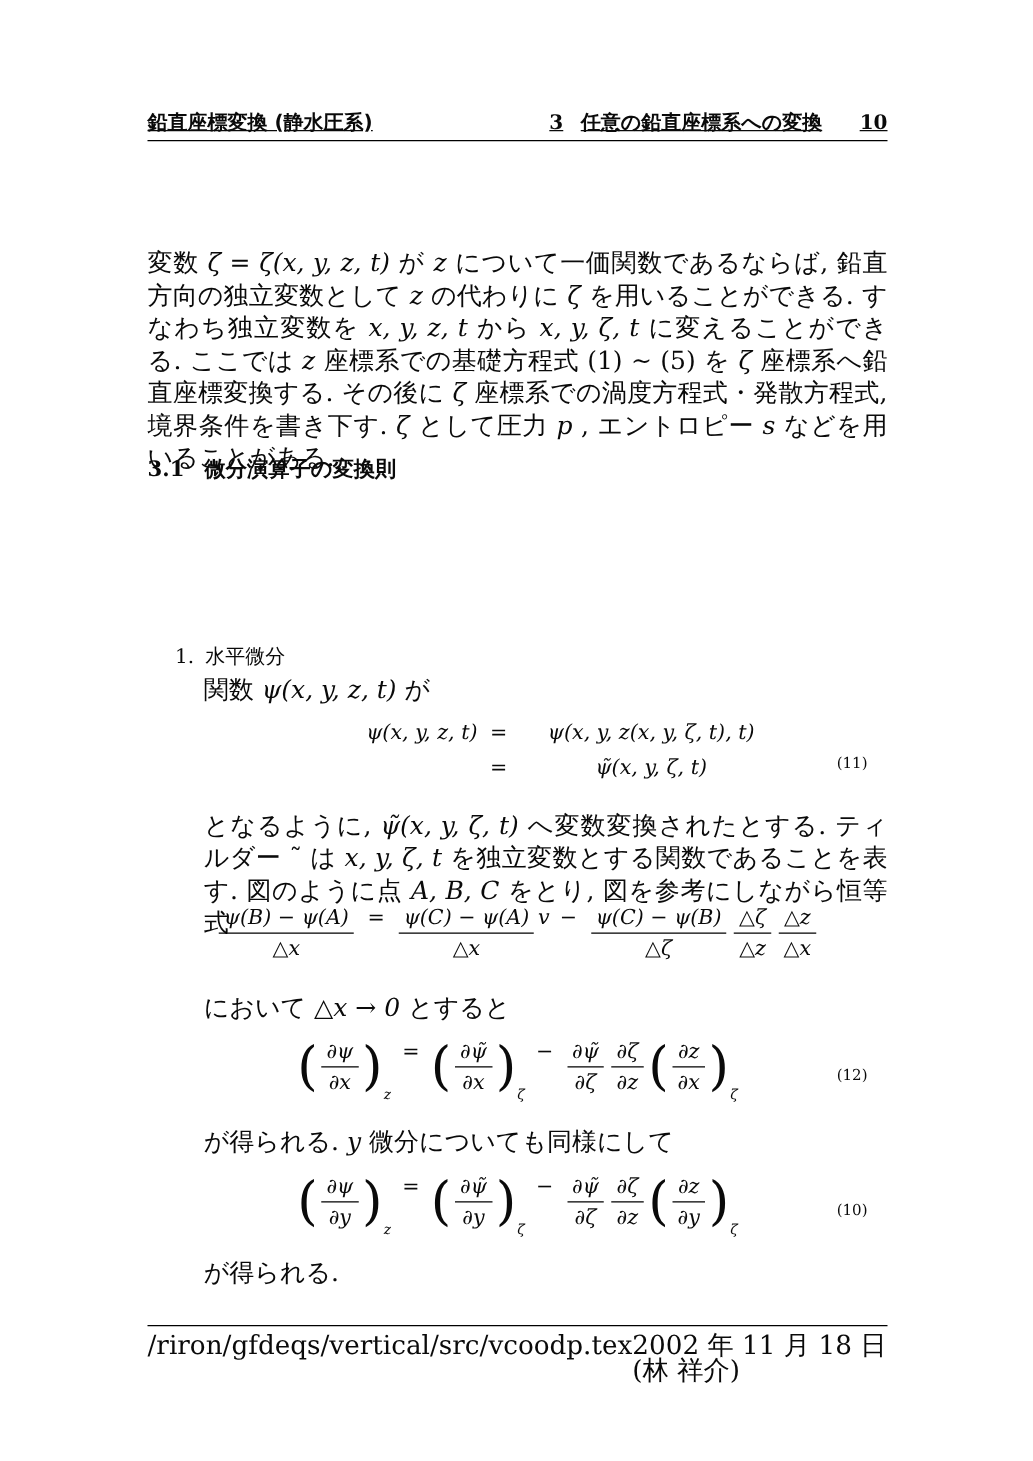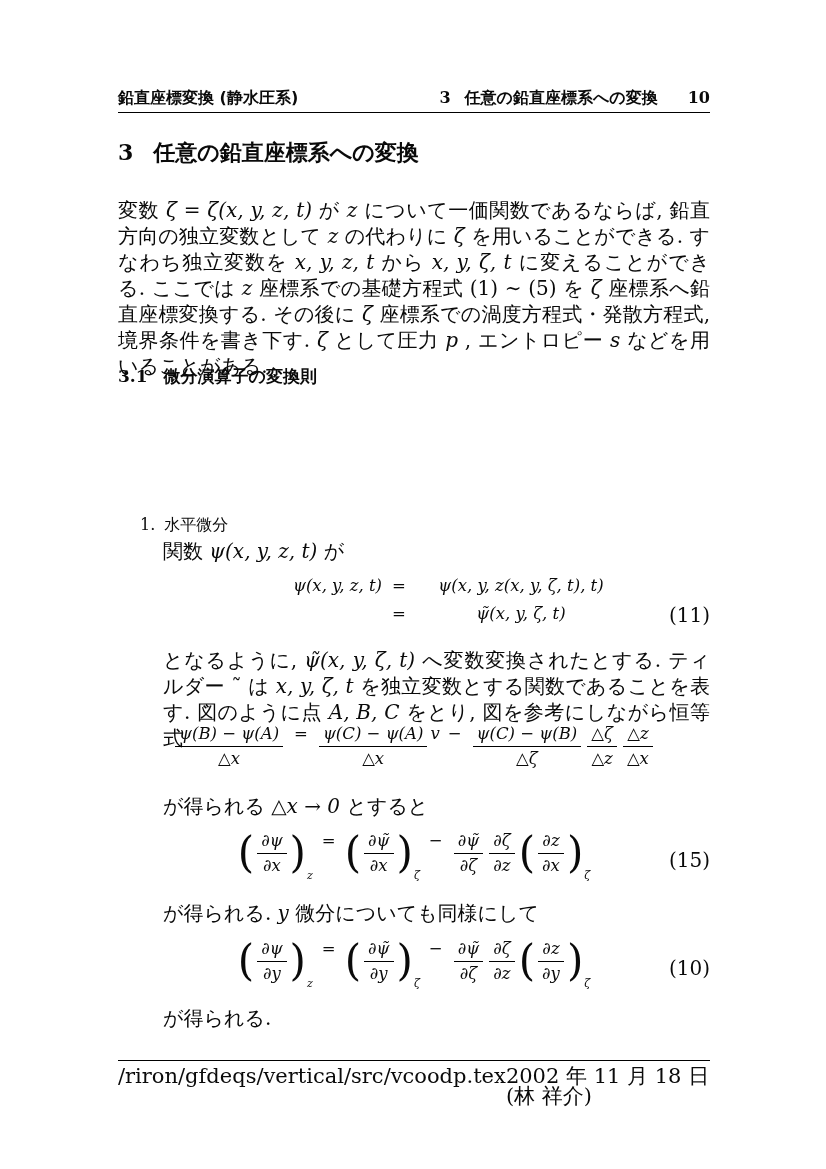--- a/index.html
+++ b/index.html
@@ -5,21 +5,21 @@
   html,body{margin:0;padding:0;background:#ffffff;}
   .page{
     position:relative;width:826px;height:1169px;background:#ffffff;
     color:#0a0a0a;overflow:hidden;
     font-family:"DejaVu Serif","Liberation Serif",serif;
   }
   .abs{position:absolute;}
   
   .hdr{top:88px;left:118px;width:592px;display:flex;justify-content:space-between;
        font-weight:bold;font-size:16px;line-height:20px;
-       font-family:"DejaVu Sans","Liberation Sans",sans-serif;}
+       font-family:"DejaVu Sans","Liberation Sans",sans-serif;text-decoration:underline;}
   .hdr-right{display:flex;align-items:baseline;}
   .hdr-secno{margin-right:14px;font-family:"DejaVu Serif","Liberation Serif",serif;}
   .hdr-page{margin-left:30px;font-family:"DejaVu Serif","Liberation Serif",serif;}
   .rule{left:118px;width:592px;height:1.4px;background:#000;}
   .hdr-rule{top:112px;}
   .ftr-rule{top:1060px;}
   
   .sec{top:139px;left:118px;font-size:22px;line-height:26px;font-weight:bold;
        font-family:"DejaVu Sans","Liberation Sans",sans-serif;}
   .sec .no{margin-right:20px;font-family:"DejaVu Serif","Liberation Serif",serif;}
@@ -30,21 +30,21 @@
   .para{font-size:20px;line-height:26px;text-align:justify;margin:0;}
   .full{left:118px;width:592px;}
   .ind{left:163px;width:547px;}
   .mi{font-style:italic;font-family:"DejaVu Serif","Liberation Serif",serif;}
   .item-head{top:512px;left:140px;font-size:16px;line-height:26px;}
   .item-head .marker{margin-right:9px;}
   
   .eqblock{left:118px;width:592px;}
   .eqline{display:flex;justify-content:center;align-items:flex-start;height:100%;
           font-size:16.5px;font-style:italic;}
-  .eqnum{position:absolute;right:0;font-style:normal;font-size:20px;}
+  .eqnum{position:absolute;right:16px;font-style:normal;font-size:12px;}
   .vcenter{top:50%;transform:translateY(-50%);}
   .eqcol{display:flex;flex-direction:column;}
   .eq11row{display:flex;align-items:center;justify-content:center;height:28px;
            font-size:16.5px;}
   .eq11row .lhs{width:180px;text-align:right;}
   .eq11row .rel{width:34px;text-align:center;font-style:normal;}
   .eq11row .rhs{width:210px;text-align:center;}
   .frac{display:inline-flex;flex-direction:column;align-items:center;
         vertical-align:middle;margin:0 3px;line-height:1.2;}
   .frac .fn{padding:0 4px 2px;border-bottom:1.3px solid #000;white-space:nowrap;}
@@ -67,23 +67,20 @@
   <div class="abs hdr">
     <span>鉛直座標変換 (静水圧系)</span>
     <span class="hdr-right">
       <span class="hdr-secno">3</span>
       <span>任意の鉛直座標系への変換</span>
       <span class="hdr-page">10</span>
     </span>
   </div>
   <div class="abs rule hdr-rule"></div>
 
-  <div class="abs sec">
-    <span class="no">3</span><span>任意の鉛直座標系への変換</span>
-  </div>
 
   <p class="abs para full" style="top:197px"><span>変数 </span><span class="mi">ζ = ζ(x, y, z, t)</span><span> が </span><span class="mi">z</span><span> について一価関数であるならば, 鉛直方向の独立変数として </span><span class="mi">z</span><span> の代わりに </span><span class="mi">ζ</span><span> を用いることができる. すなわち独立変数を </span><span class="mi">x, y, z, t</span><span> から </span><span class="mi">x, y, ζ, t</span><span> に変えることができる. ここでは </span><span class="mi">z</span><span> 座標系での基礎方程式 (1) ∼ (5) を </span><span class="mi">ζ</span><span> 座標系へ鉛直座標変換する. その後に </span><span class="mi">ζ</span><span> 座標系での渦度方程式・発散方程式, 境界条件を書き下す. </span><span class="mi">ζ</span><span> として圧力 </span><span class="mi">p</span><span> , エントロピー </span><span class="mi">s</span><span> などを用いることがある.</span></p>
 
   <div class="abs subsec">
     <span class="no">3.1</span><span>微分演算子の変換則</span>
   </div>
 
 
   <div class="abs item-head">
     <span class="marker">1.</span><span>水平微分</span>
@@ -129,21 +126,21 @@
           <span class="fn mi">△ζ</span>
           <span class="fd mi">△z</span>
         </span>
         <span class="frac">
           <span class="fn mi">△z</span>
           <span class="fd mi">△x</span>
         </span>
       </div>
   </div>
 
-  <p class="abs para ind" style="top:793px"><span>が得られる </span><span class="mi">△x → 0</span><span> とすると</span></p>
+  <p class="abs para ind" style="top:793px"><span>において </span><span class="mi">△x → 0</span><span> とすると</span></p>
 
   <div class="abs eqblock" style="top:831px;height:58px">
     <div class="eqline">
         <span class="pfrac">
           <span class="paren">(</span>
           <span class="frac">
             <span class="fn mi">∂ψ</span>
             <span class="fd mi">∂x</span>
           </span>
           <span class="paren">)</span>
@@ -171,21 +168,21 @@
         <span class="pfrac">
           <span class="paren">(</span>
           <span class="frac">
             <span class="fn mi">∂z</span>
             <span class="fd mi">∂x</span>
           </span>
           <span class="paren">)</span>
           <span class="psub">ζ</span>
         </span>
       </div>
-    <span class="eqnum vcenter">(15)</span>
+    <span class="eqnum vcenter">(12)</span>
   </div>
 
   <p class="abs para ind" style="top:900px"><span>が得られる. </span><span class="mi">y</span><span> 微分についても同様にして</span></p>
 
   <div class="abs eqblock" style="top:939px;height:58px">
     <div class="eqline">
         <span class="pfrac">
           <span class="paren">(</span>
           <span class="frac">
             <span class="fn mi">∂ψ</span>

